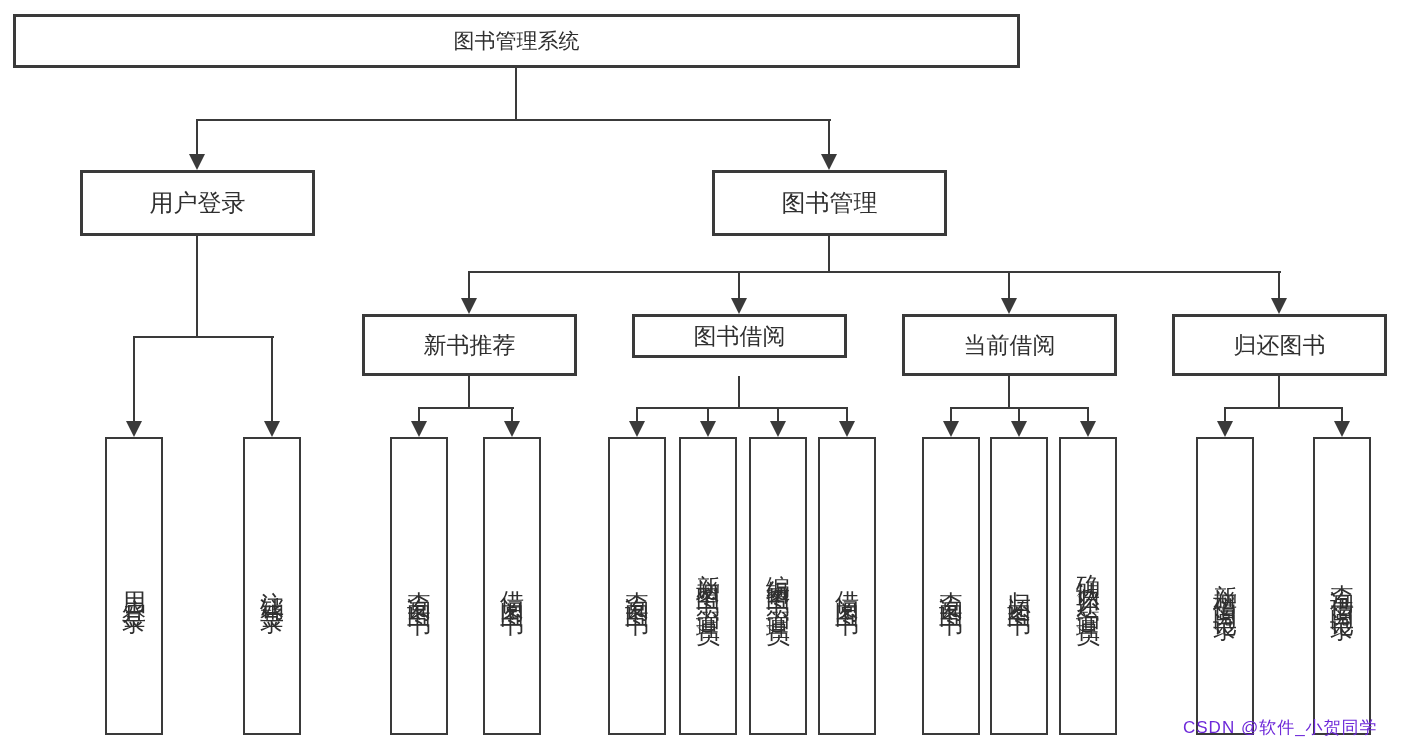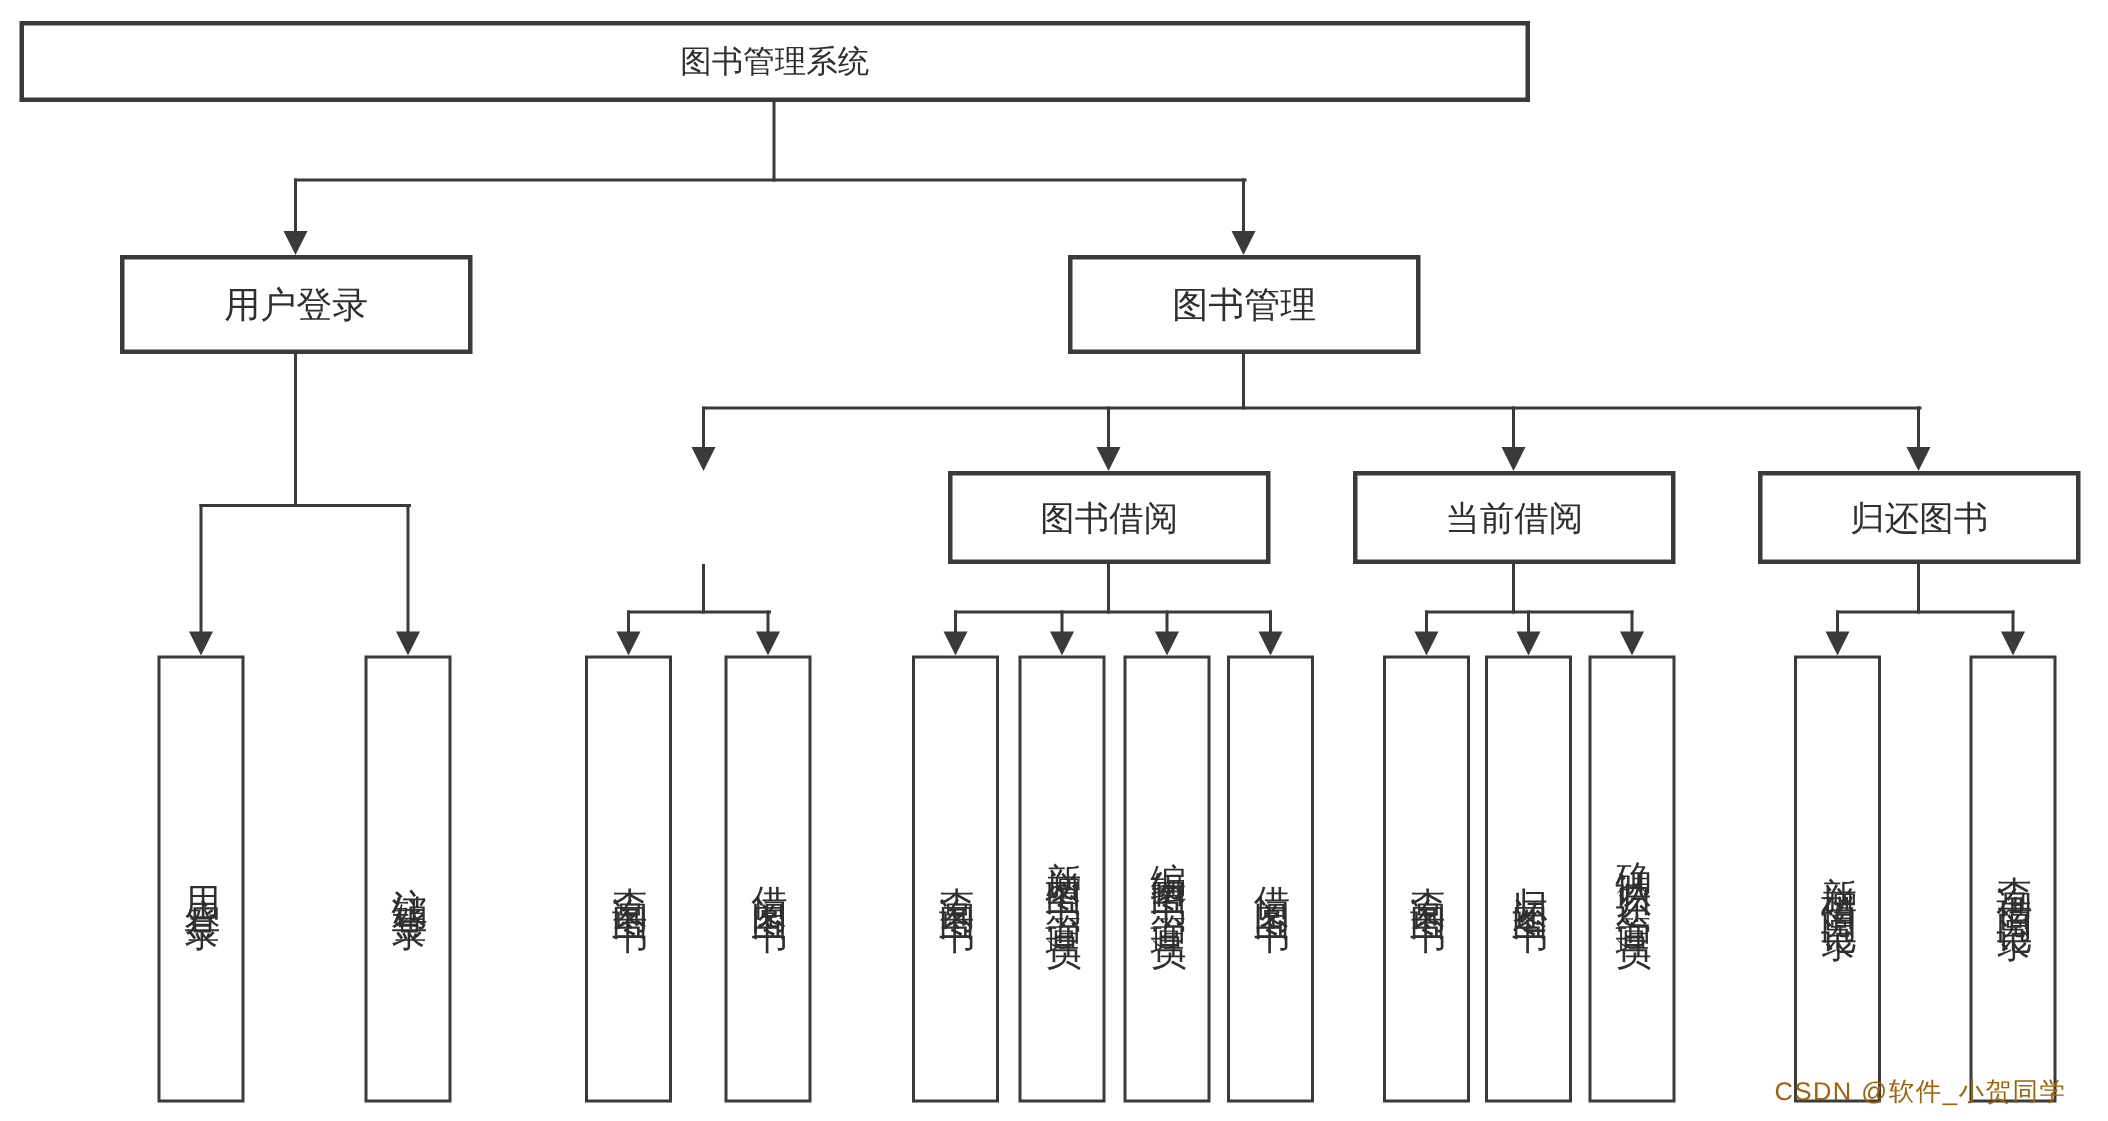--- a/index.html
+++ b/index.html
@@ -45,21 +45,21 @@
     width: 0; height: 0;
     border-left: 8px solid transparent;
     border-right: 8px solid transparent;
     border-top: 16px solid #3a3a3a;
   }
   .watermark {
     position: absolute;
     left: 1183px;
     top: 716px;
     font-size: 17px;
-    color: #a16207;
+    color: #6d28d9;
     letter-spacing: 1px;
     white-space: nowrap;
   }
 </style>
 </head>
 <body>
 
 <div class="stage">
 
   <div class="box root" style="left:13px; top:14px; width:1007px; height:54px;">
@@ -91,21 +91,24 @@
   <div class="hl" style="left:468px; top:271px; width:813px;"></div>
   <div class="vl" style="left:468px;  top:271px; height:29px;"></div>
   <div class="vl" style="left:738px;  top:271px; height:29px;"></div>
   <div class="vl" style="left:1008px; top:271px; height:29px;"></div>
   <div class="vl" style="left:1278px; top:271px; height:29px;"></div>
   <div class="ah" style="left:461px;  top:298px;"></div>
   <div class="ah" style="left:731px;  top:298px;"></div>
   <div class="ah" style="left:1001px; top:298px;"></div>
   <div class="ah" style="left:1271px; top:298px;"></div>
 
-  <div class="box lvl3" style="left:632px; top:314px; width:215px; height:62px;">
+  <div class="box lvl3" style="left:362px; top:314px; width:215px; height:62px;">
+    <span>新书推荐</span>
+  </div>
+  <div class="box lvl3" style="left:632px; top:314px; width:215px; height:44px;">
     <span>图书借阅</span>
   </div>
   <div class="box lvl3" style="left:902px; top:314px; width:215px; height:62px;">
     <span>当前借阅</span>
   </div>
   <div class="box lvl3" style="left:1172px; top:314px; width:215px; height:62px;">
     <span>归还图书</span>
   </div>
 
   <div class="vl" style="left:468px; top:376px; height:33px;"></div>

